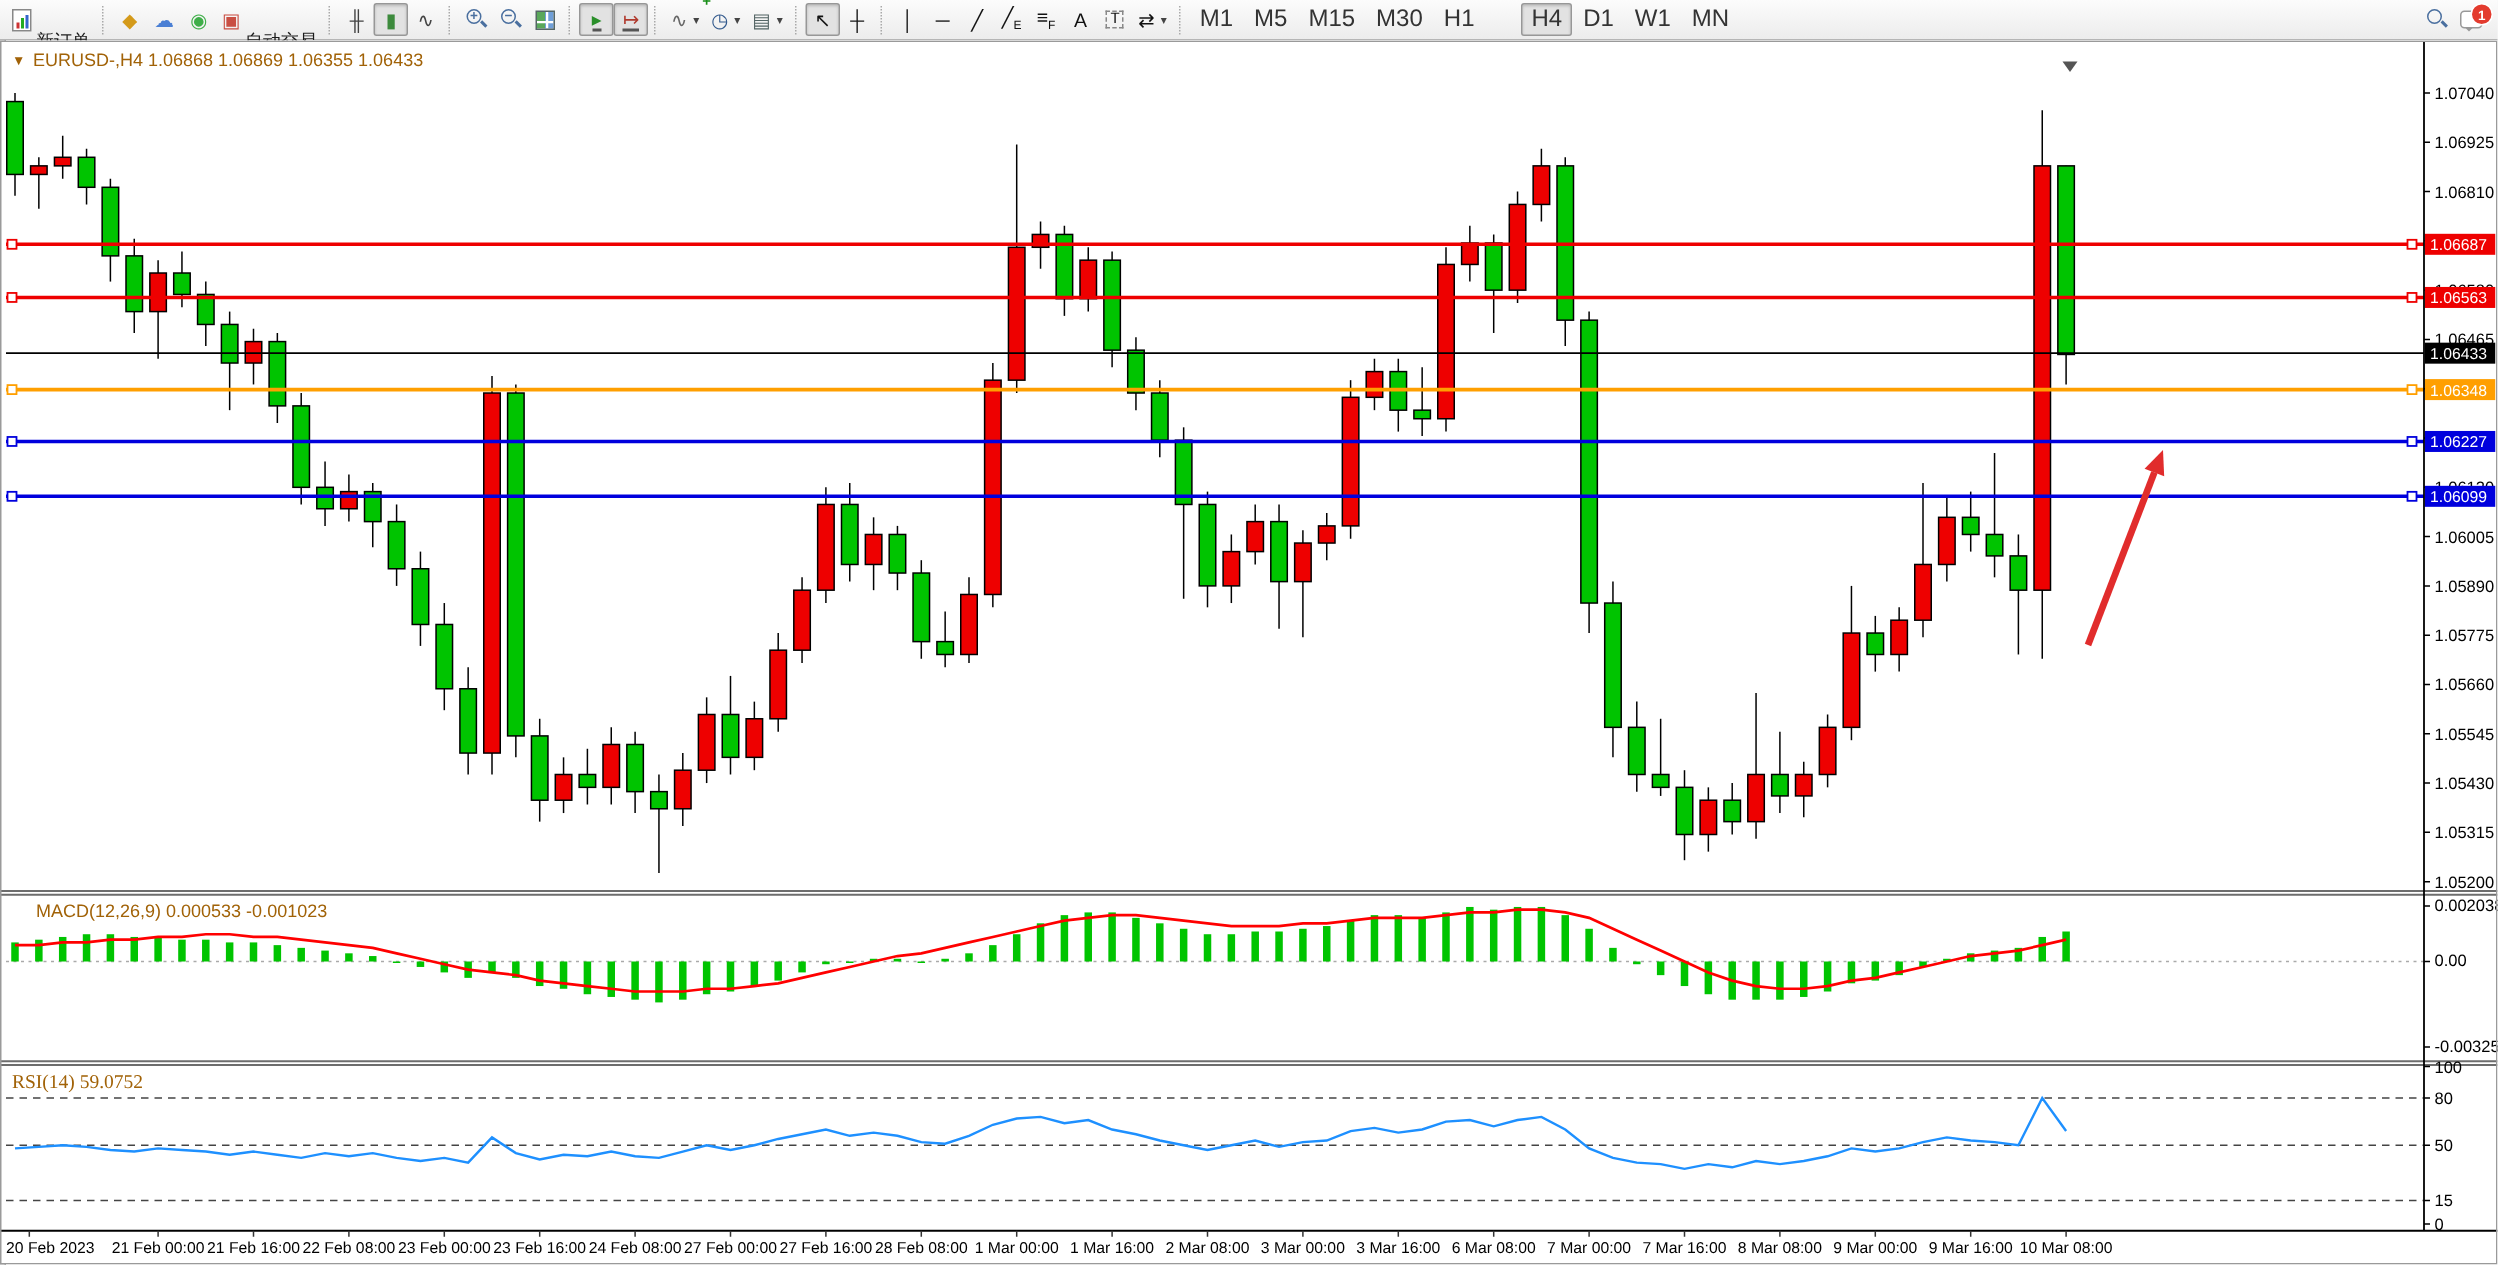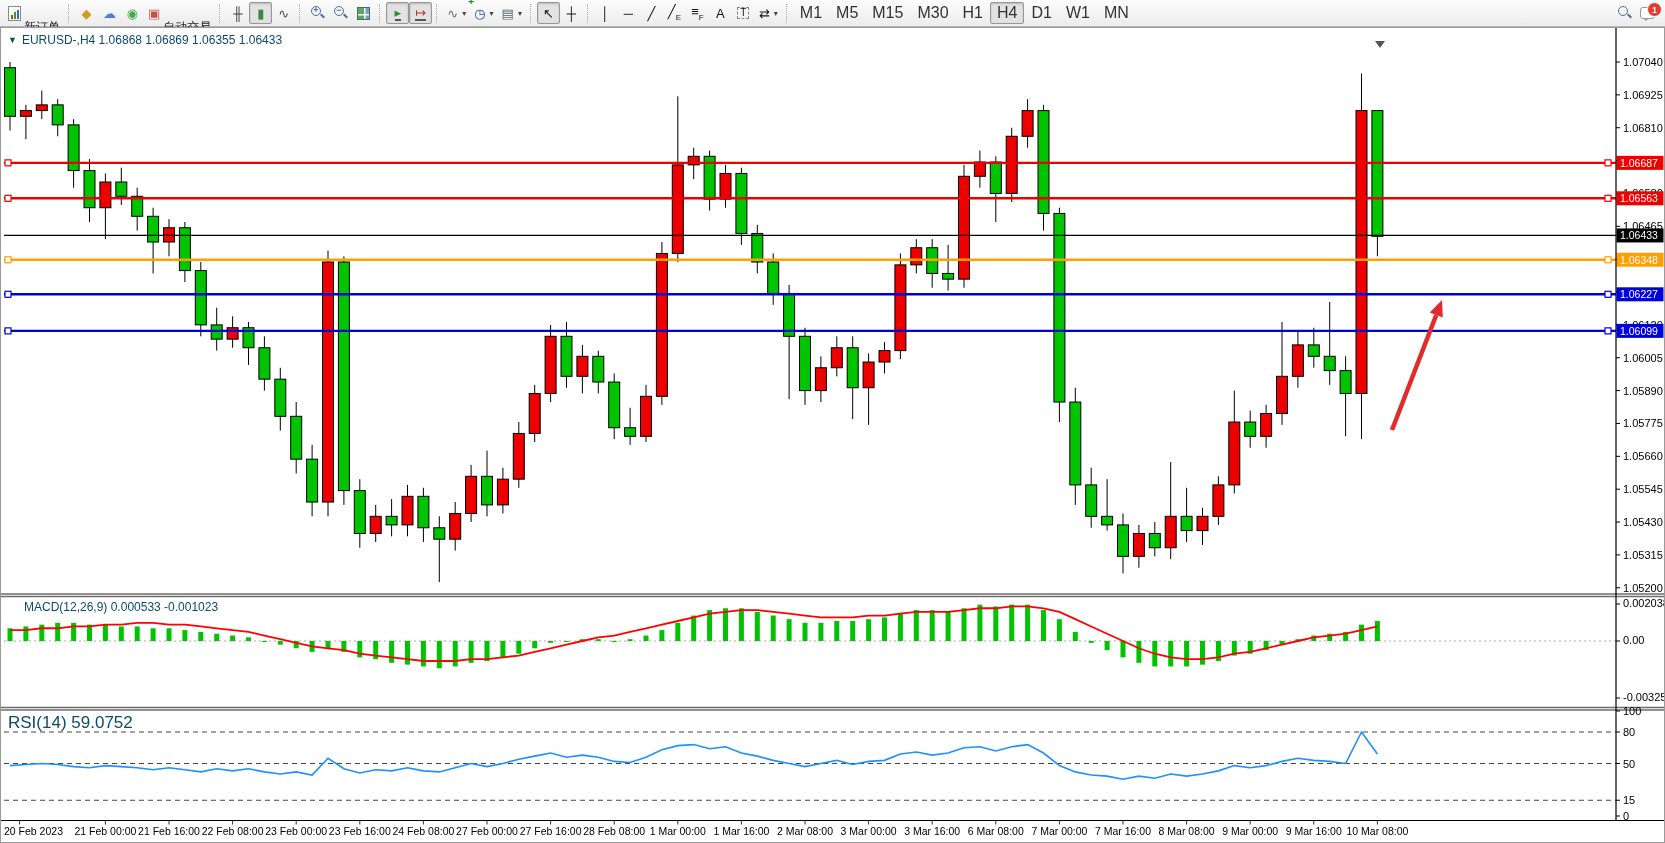--- a/index.html
+++ b/index.html
@@ -18,21 +18,21 @@
   .tbtn{
     height:22px;min-width:23px;display:flex;align-items:center;justify-content:center;
     gap:3px;padding:0 3px;border:1px solid transparent;border-radius:2px;
     font-size:12px;color:#222;white-space:nowrap;cursor:default;box-sizing:border-box;
   }
   .tbtn.pressed{background:#e2e2e2;border-color:#979797;box-shadow:inset 0 1px 2px rgba(0,0,0,.18);}
   .tsep{width:2px;height:19px;border-left:1px dotted #a9a9a9;margin:0 4px;}
   .tspacer{flex:1;}
   .tf-btn{height:20px;padding:0 6px;font-size:16px;color:#333;display:flex;align-items:center;
     border:1px solid transparent;border-radius:2px;}
-  .tf-btn.pressed{background:#e2e2e2;border-color:#979797;box-shadow:inset 0 1px 2px rgba(0,0,0,.18);}
+  .tf-btn.pressed{background:#e2e2e2;border-color:#979797;box-shadow:inset 0 1px 2px rgba(0,0,0,.18);margin-left:24px;}
   .glyph{font-size:13px;line-height:1;}
   .glyph .sub{font-size:8px;vertical-align:sub;}
   .glyph.boxed{border:1px dashed #888;padding:0 2px;font-size:10px;}
   .glyph.based{border-bottom:2px solid #555;}
   .caret{font-size:8px;color:#444;margin-left:1px;}
   .lblcn{font-size:12px;color:#1a1a1a;margin-top:28px;}
   
   .doc-ic{width:13px;height:15px;border:1px solid #888;box-sizing:border-box;background:
     linear-gradient(#c33,#c33) 2px 8px/2px 4px no-repeat,
     linear-gradient(#2a2,#2a2) 5px 5px/2px 7px no-repeat,
@@ -54,25 +54,25 @@
     border:3px solid transparent;border-top-color:#999;}
   .badge{position:absolute;top:-6px;right:-8px;background:#e33b2e;color:#fff;
     font-size:9px;font-weight:bold;border-radius:50%;width:13px;height:13px;
     display:flex;align-items:center;justify-content:center;border:1px solid #fff;}
   .plus-mark{position:absolute;margin-left:10px;margin-top:-10px;color:#1a8f1a;
     font-weight:bold;font-size:10px;}
   
   #chartwin{position:absolute;left:0;top:27px;width:1665px;height:816px;background:#fff;}
   #leftedge{position:absolute;left:0;top:27px;width:3px;height:816px;background:#8a8a8a;border-right:1px solid #555;}
   #chartsvg{position:absolute;left:0;top:27px;}
-  .ovl{position:absolute;color:#0c4a6e;white-space:nowrap;z-index:5;}
+  .ovl{position:absolute;color:#a16207;white-space:nowrap;z-index:5;}
   #chart-title{left:8px;top:33px;font-size:12px;}
   #chart-title .tri{font-size:9px;margin-right:5px;vertical-align:1px;}
   #macd-label{left:24px;top:600px;font-size:12px;}
-  #rsi-label{left:8px;top:713px;font-size:17px;}
+  #rsi-label{left:8px;top:713px;font-size:13px;font-family:Liberation Serif, serif;}
 </style>
 </head>
 <body>
 
 <div id="toolbar">
     <div class="tbtn">
       <span class="doc-ic"></span>
       <span class="lblcn">新订单</span>
     </div>
     <span class="tsep"></span>

